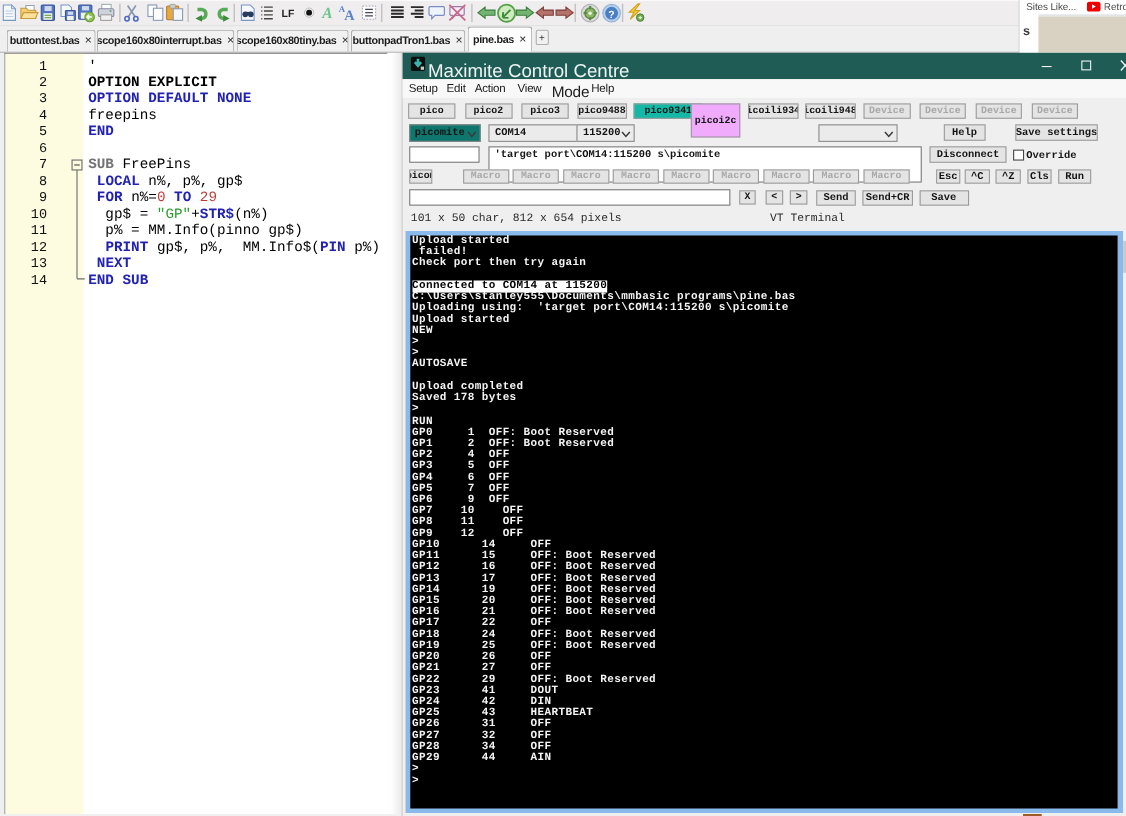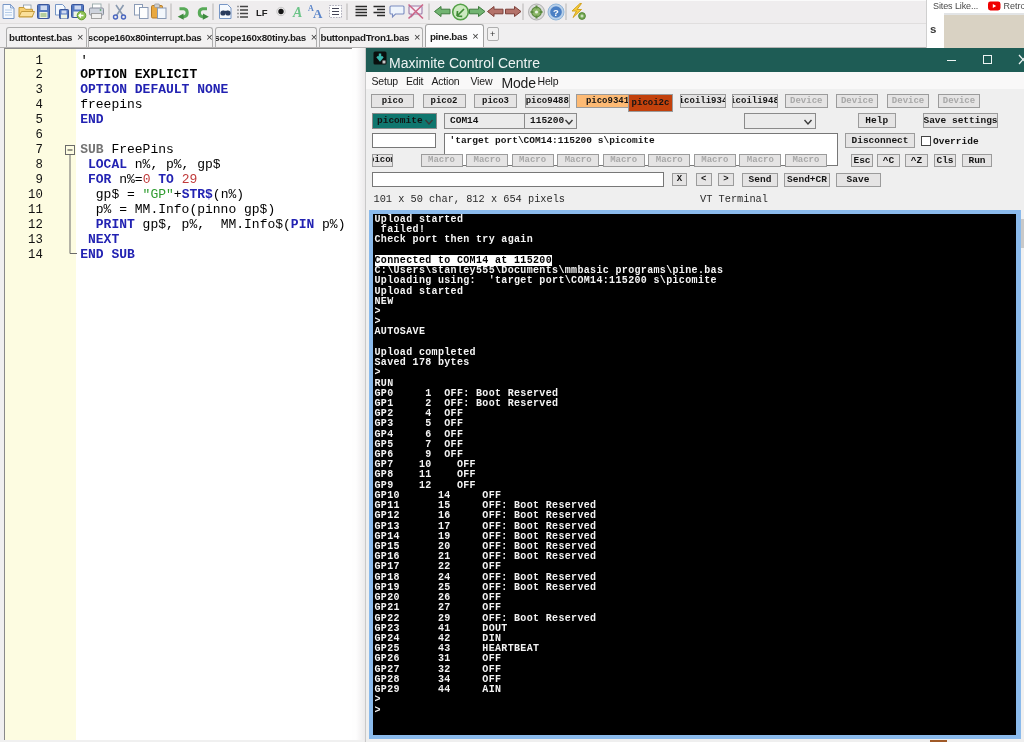--- a/index.html
+++ b/index.html
@@ -160,41 +160,41 @@
 <div class="a" style="left:930px;top:23px;width:14px;height:14px;color:#3a3a3a;font-size:11.5px;font-weight:bold">s</div>
 
 <div class="a" style="left:364.5px;top:47.5px;width:659.5px;height:694.5px;background:#efefef;border-left:1.5px solid #c9c9c9"></div>
 
 <div class="a" style="left:366px;top:48px;width:658px;height:23.5px;background:#1e5c55"></div>
 <svg class="a" style="left:372.5px;top:51px" width="14" height="14">
 <rect x="0.5" y="0.5" width="13" height="13" rx="1.5" fill="#0a0f0e"></rect>
 <path d="M7 2.5 L7 8 M4.2 5.5 L7 8.8 L9.8 5.5" stroke="#37b6ad" stroke-width="2.4" fill="none"></path>
 <rect x="9.5" y="9.5" width="3" height="3" fill="#c8c8c8"></rect>
 </svg>
-<div class="a" style="left:389px;top:54.5px;color:#eef4f3;font-size:14px">Maximite Control Centre</div>
+<div class="a" style="left:389px;top:54.5px;color:#eef4f3;font-size:17px">Maximite Control Centre</div>
 <div class="a" style="left:947px;top:59.5px;width:9px;height:1.5px;background:#eef4f3"></div>
 <div class="a" style="left:983px;top:55px;width:8.5px;height:8.5px;border:1.3px solid #eef4f3"></div>
 <svg class="a" style="left:1017.5px;top:54px" width="9" height="11">
     <path d="M1 1 L9 10 M9 1 L1 10" stroke="#eef4f3" stroke-width="1.3"></path>
   </svg>
 
 <div class="a" style="left:366px;top:71.5px;width:658px;height:17.5px;background:#f9f8f8"></div>
 <div class="a" style="top:75px;left:371.5px;font-size:10.5px;letter-spacing:-0.2px;color:#1a1a1a">Setup</div>
 <div class="a" style="top:75px;left:406px;font-size:10.5px;letter-spacing:-0.2px;color:#1a1a1a">Edit</div>
 <div class="a" style="top:75px;left:431.5px;font-size:10.5px;letter-spacing:-0.2px;color:#1a1a1a">Action</div>
 <div class="a" style="top:75px;left:470.5px;font-size:10.5px;letter-spacing:-0.2px;color:#1a1a1a">View</div>
 <div class="a" style="top:75px;left:501.5px;font-size:14px;letter-spacing:-0.2px;color:#1a1a1a">Mode</div>
 <div class="a" style="top:75px;left:537.5px;font-size:10.5px;letter-spacing:-0.2px;color:#1a1a1a">Help</div>
 
 <div class="a m" style="left:371px;top:94px;width:43px;height:13.5px;background:#e5e4e4;border:1px solid #9b9b9b;display:flex;align-items:center;justify-content:center;font-size:9px;font-weight:bold;color:#141414;white-space:nowrap;overflow:hidden">pico</div>
 <div class="a m" style="left:422.5px;top:94px;width:43px;height:13.5px;background:#e5e4e4;border:1px solid #9b9b9b;display:flex;align-items:center;justify-content:center;font-size:9px;font-weight:bold;color:#141414;white-space:nowrap;overflow:hidden">pico2</div>
 <div class="a m" style="left:474px;top:94px;width:43px;height:13.5px;background:#e5e4e4;border:1px solid #9b9b9b;display:flex;align-items:center;justify-content:center;font-size:9px;font-weight:bold;color:#141414;white-space:nowrap;overflow:hidden">pico3</div>
 <div class="a m" style="left:524.5px;top:94px;width:45.5px;height:13.5px;background:#e5e4e4;border:1px solid #9b9b9b;display:flex;align-items:center;justify-content:center;font-size:9px;font-weight:bold;color:#141414;white-space:nowrap;overflow:hidden">pico9488</div>
-<div class="a m" style="left:576px;top:94px;width:63px;height:13.5px;background:#fdba74;border:1px solid #9b9b9b;display:flex;align-items:center;justify-content:center;font-size:9px;font-weight:bold;color:#141414;white-space:nowrap;overflow:hidden">pico9341</div>
-<div class="a m" style="left:628px;top:94px;width:45px;height:18px;background:#c2410c;border:1px solid #9b9b9b;display:flex;align-items:center;justify-content:center;font-size:9px;font-weight:bold;color:#141414;white-space:nowrap;overflow:hidden">picoi2c</div>
+<div class="a m" style="left:576px;top:94px;width:63px;height:13.5px;background:#14b8a6;border:1px solid #9b9b9b;display:flex;align-items:center;justify-content:center;font-size:9px;font-weight:bold;color:#141414;white-space:nowrap;overflow:hidden">pico9341</div>
+<div class="a m" style="left:628px;top:94px;width:45px;height:31px;background:#f0abfc;border:1px solid #9b9b9b;display:flex;align-items:center;justify-content:center;font-size:9px;font-weight:bold;color:#141414;white-space:nowrap;overflow:hidden">picoi2c</div>
 <div class="a m" style="left:680px;top:94px;width:46px;height:13.5px;background:#e5e4e4;border:1px solid #9b9b9b;display:flex;align-items:center;justify-content:center;font-size:9px;font-weight:bold;color:#141414;white-space:nowrap;overflow:hidden">icoili934</div>
 <div class="a m" style="left:731.5px;top:94px;width:46px;height:13.5px;background:#e5e4e4;border:1px solid #9b9b9b;display:flex;align-items:center;justify-content:center;font-size:9px;font-weight:bold;color:#141414;white-space:nowrap;overflow:hidden">icoili948</div>
 <div class="a m" style="left:785.0px;top:94px;width:42.5px;height:13.5px;background:#e5e4e4;border:1px solid #9b9b9b;display:flex;align-items:center;justify-content:center;font-size:9px;font-weight:bold;color:#a8a8a8;white-space:nowrap;overflow:hidden">Device</div>
 <div class="a m" style="left:835.9px;top:94px;width:42.5px;height:13.5px;background:#e5e4e4;border:1px solid #9b9b9b;display:flex;align-items:center;justify-content:center;font-size:9px;font-weight:bold;color:#a8a8a8;white-space:nowrap;overflow:hidden">Device</div>
 <div class="a m" style="left:886.8px;top:94px;width:42.5px;height:13.5px;background:#e5e4e4;border:1px solid #9b9b9b;display:flex;align-items:center;justify-content:center;font-size:9px;font-weight:bold;color:#a8a8a8;white-space:nowrap;overflow:hidden">Device</div>
 <div class="a m" style="left:937.7px;top:94px;width:42.5px;height:13.5px;background:#e5e4e4;border:1px solid #9b9b9b;display:flex;align-items:center;justify-content:center;font-size:9px;font-weight:bold;color:#a8a8a8;white-space:nowrap;overflow:hidden">Device</div>
 <div class="a m" style="left:372px;top:113px;width:65px;height:15.5px;background:#0f766e;border:1px solid #8a8a8a;font-size:9.5px;font-weight:bold;color:#141414;line-height:13.5px;padding-left:4px;white-space:nowrap">picomite<svg style="position:absolute;right:2px;top:3.75px" width="10" height="8">
       <path d="M1.5 2 L5 6 L8.5 2" stroke="#3a3a3a" stroke-width="1.4" fill="none"></path>
     </svg></div>
 <div class="a m" style="left:444px;top:113px;width:98px;height:15.5px;background:#ebebeb;border:1px solid #8a8a8a;font-size:9.5px;font-weight:bold;color:#141414;line-height:13.5px;padding-left:5px;white-space:nowrap">COM14<svg style="position:absolute;right:2px;top:3.75px" width="10" height="8">

